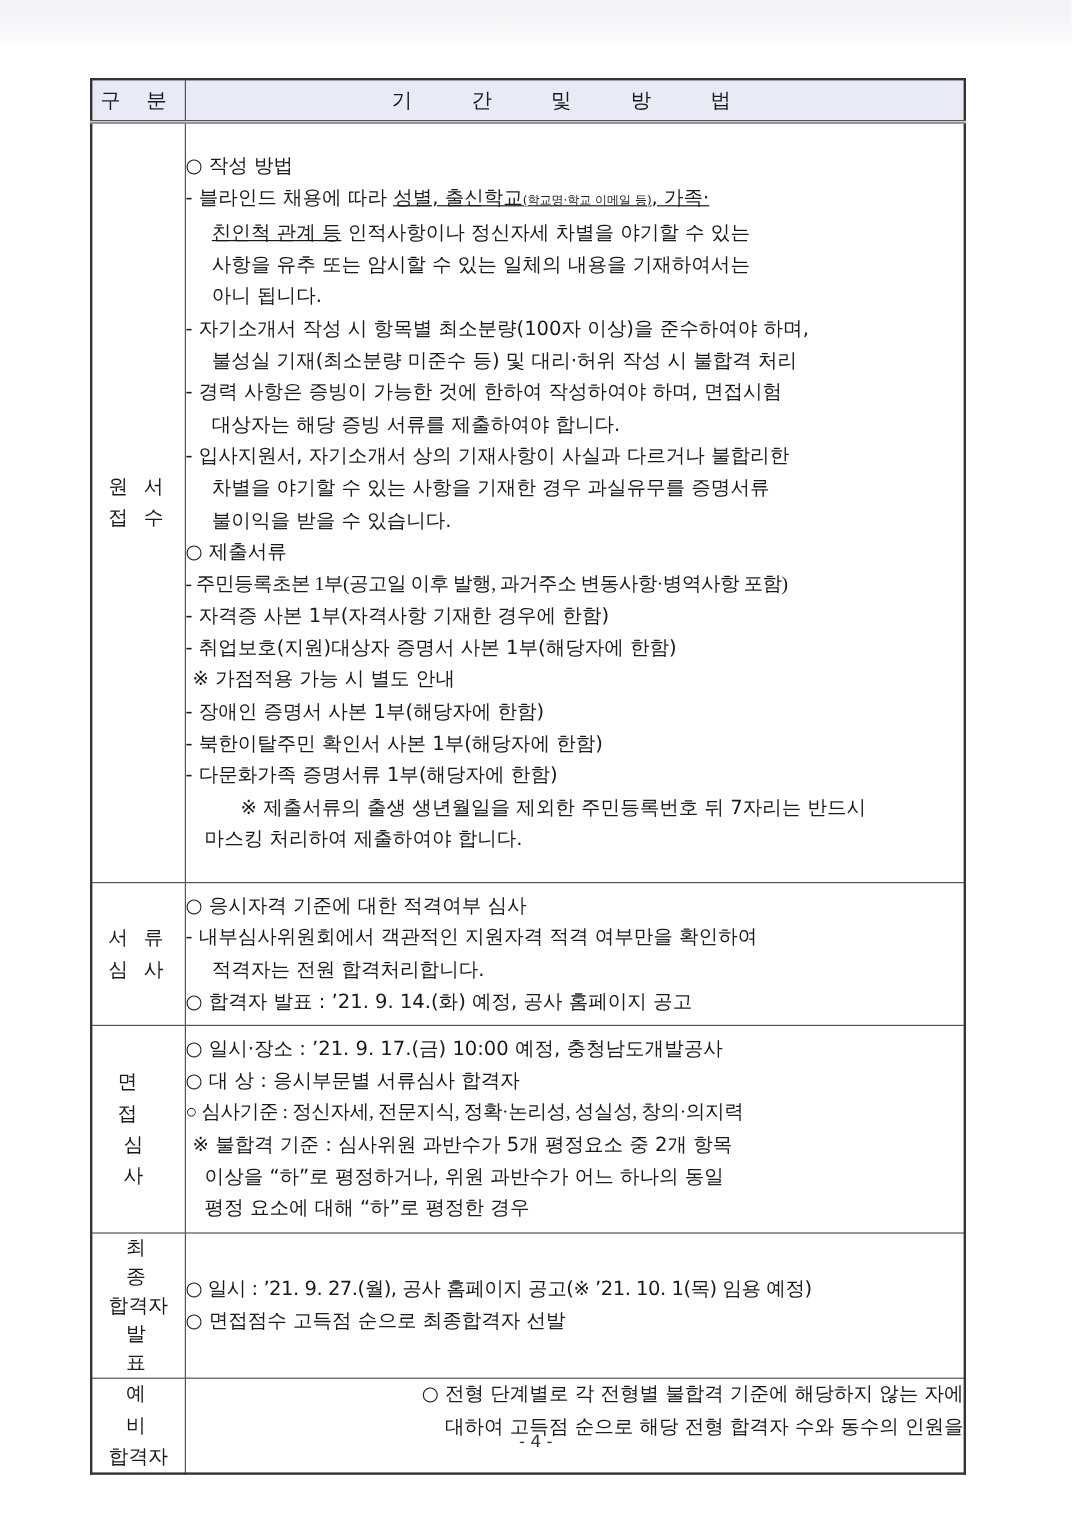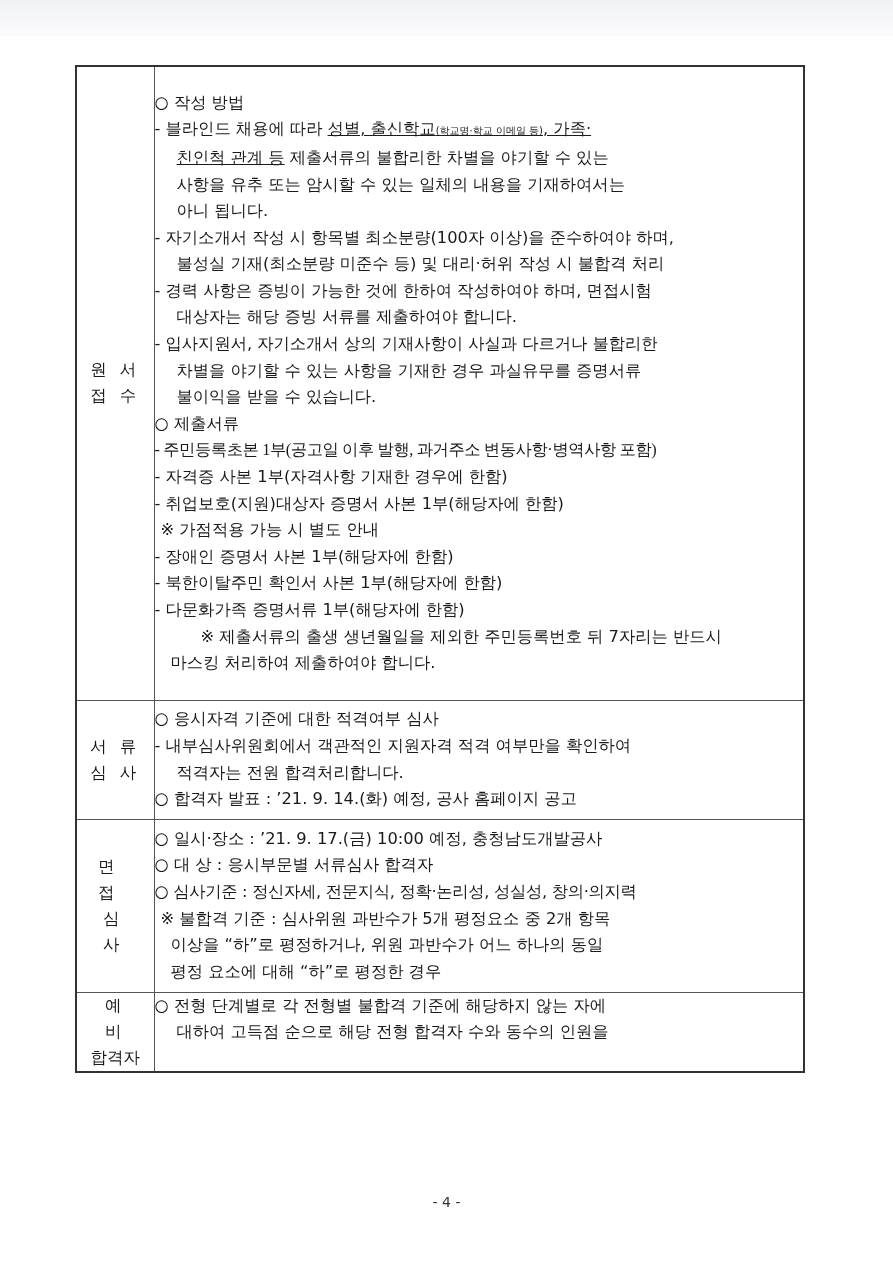--- a/index.html
+++ b/index.html
@@ -35,30 +35,34 @@
 <body>
 
 <div class="topband"></div>
 
 <table class="doc">
   <colgroup>
       <col class="c1">
       <col class="c2">
     </colgroup>
   <tbody>
+      <tr class="hdr">
+    <th class="h1">구 분</th>
+    <th class="h2">기 간 및 방 법</th>
+  </tr>
 
   <tr style="height:634px;">
     <td class="cat">
       <span class="cat-sep">원 서</span>
       <span class="cat-sep">접 수</span>
     </td>
     <td class="body">
       <div class="ln">○ 작성 방법</div>
       <div class="ln"><span>- 블라인드 채용에 따라 </span><span class="u">성별, 출신학교</span><span class="u sm">(학교명·학교 이메일 등)</span><span class="u">, 가족·</span></div>
-      <div class="ln ind"><span class="u">친인척 관계 등</span><span> 제출서류의 불합리한 차별을 야기할 수 있는</span></div>
+      <div class="ln ind"><span class="u">친인척 관계 등</span><span> 인적사항이나 정신자세 차별을 야기할 수 있는</span></div>
       <div class="ln ind">사항을 유추 또는 암시할 수 있는 일체의 내용을 기재하여서는</div>
       <div class="ln ind">아니 됩니다.</div>
       <div class="ln">- 자기소개서 작성 시 항목별 최소분량(100자 이상)을 준수하여야 하며,</div>
       <div class="ln ind">불성실 기재(최소분량 미준수 등) 및 대리·허위 작성 시 불합격 처리</div>
       <div class="ln">- 경력 사항은 증빙이 가능한 것에 한하여 작성하여야 하며, 면접시험</div>
       <div class="ln ind">대상자는 해당 증빙 서류를 제출하여야 합니다.</div>
       <div class="ln">- 입사지원서, 자기소개서 상의 기재사항이 사실과 다르거나 불합리한</div>
       <div class="ln ind">차별을 야기할 수 있는 사항을 기재한 경우 과실유무를 증명서류</div>
       <div class="ln ind">불이익을 받을 수 있습니다.</div>
       <div class="ln">○ 제출서류</div>
@@ -88,34 +92,45 @@
   </tr>
 
   <tr style="height:173px;">
     <td class="cat">
       <span class="cat-sep" style="letter-spacing:18px; ">면 접</span>
       <span class="cat-sep" style="letter-spacing:18px; padding-left:10px;">심 사</span>
     </td>
     <td class="body">
       <div class="ln">○ 일시·장소 : ’21. 9. 17.(금) 10:00 예정, 충청남도개발공사</div>
       <div class="ln">○ 대 상 : 응시부문별 서류심사 합격자</div>
-      <div class="ln" style="letter-spacing:-0.3px;">○ 심사기준 : 정신자세, 전문지식, 정확·논리성, 성실성, 창의·의지력</div>
+      <div class="ln" style="letter-spacing:-0.3px;font-family:Liberation Serif, serif;">○ 심사기준 : 정신자세, 전문지식, 정확·논리성, 성실성, 창의·의지력</div>
       <div class="ln" style="padding-left:6px;">※ 불합격 기준 : 심사위원 과반수가 5개 평정요소 중 2개 항목</div>
       <div class="ln ind2">이상을 “하”로 평정하거나, 위원 과반수가 어느 하나의 동일</div>
       <div class="ln ind2">평정 요소에 대해 “하”로 평정한 경우</div>
     </td>
   </tr>
 
+  <tr style="height:83px;">
+    <td class="cat" style="line-height:24px;">
+      <span class="cat-sep" style="letter-spacing:22px; padding-left:18px;">최 종</span>
+      <span class="cat-sep" style="letter-spacing:0;">합격자</span>
+      <span class="cat-sep" style="letter-spacing:22px; padding-left:18px;">발 표</span>
+    </td>
+    <td class="body">
+      <div class="ln" style="letter-spacing:-0.4px;">○ 일시 : ’21. 9. 27.(월), 공사 홈페이지 공고(※ ’21. 10. 1(목) 임용 예정)</div>
+      <div class="ln">○ 면접점수 고득점 순으로 최종합격자 선발</div>
+    </td>
+  </tr>
 
   <tr style="height:65px;">
     <td class="cat">
       <span class="cat-sep" style="letter-spacing:22px; padding-left:18px;">예 비</span>
       <span class="cat-sep" style="letter-spacing:0;">합격자</span>
     </td>
-    <td class="body" style="vertical-align:top;">
+    <td class="body" style="vertical-align:top;text-align:right;">
       <div class="ln">○ 전형 단계별로 각 전형별 불합격 기준에 해당하지 않는 자에</div>
       <div class="ln ind">대하여 고득점 순으로 해당 전형 합격자 수와 동수의 인원을</div>
     </td>
   </tr>
 </tbody>
   </table>
 
 <div class="pageno">- 4 -</div>
 
 </body></html>

